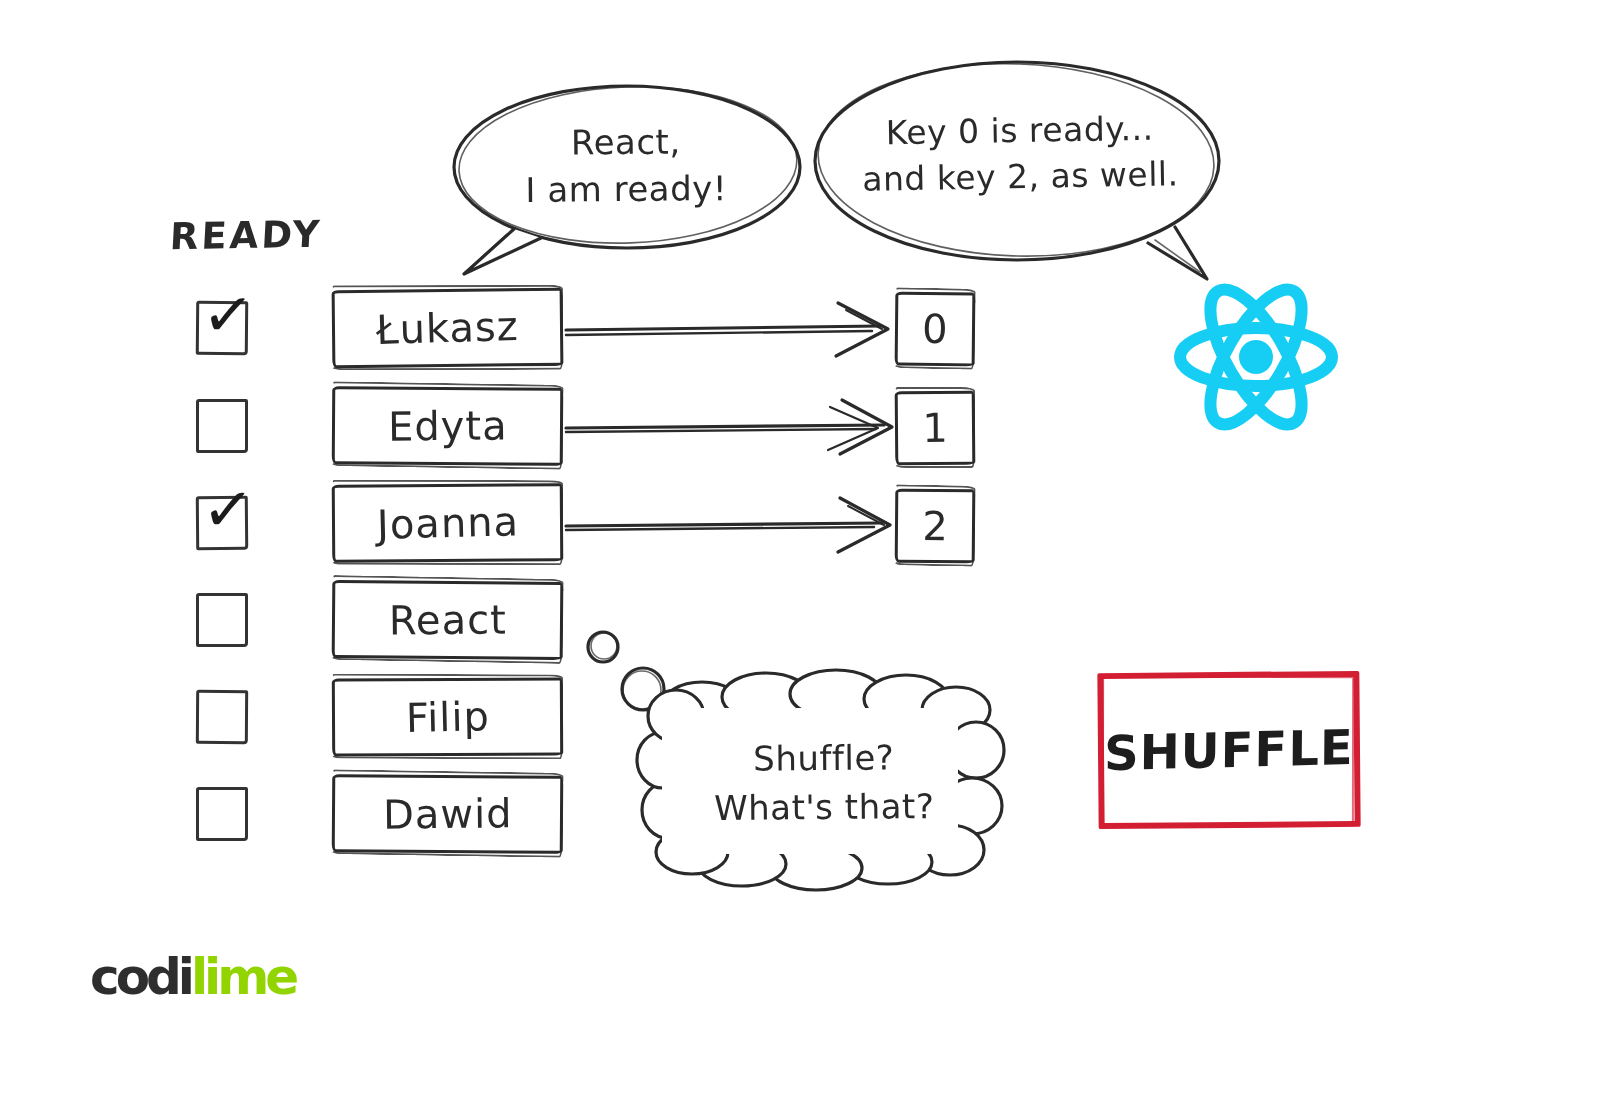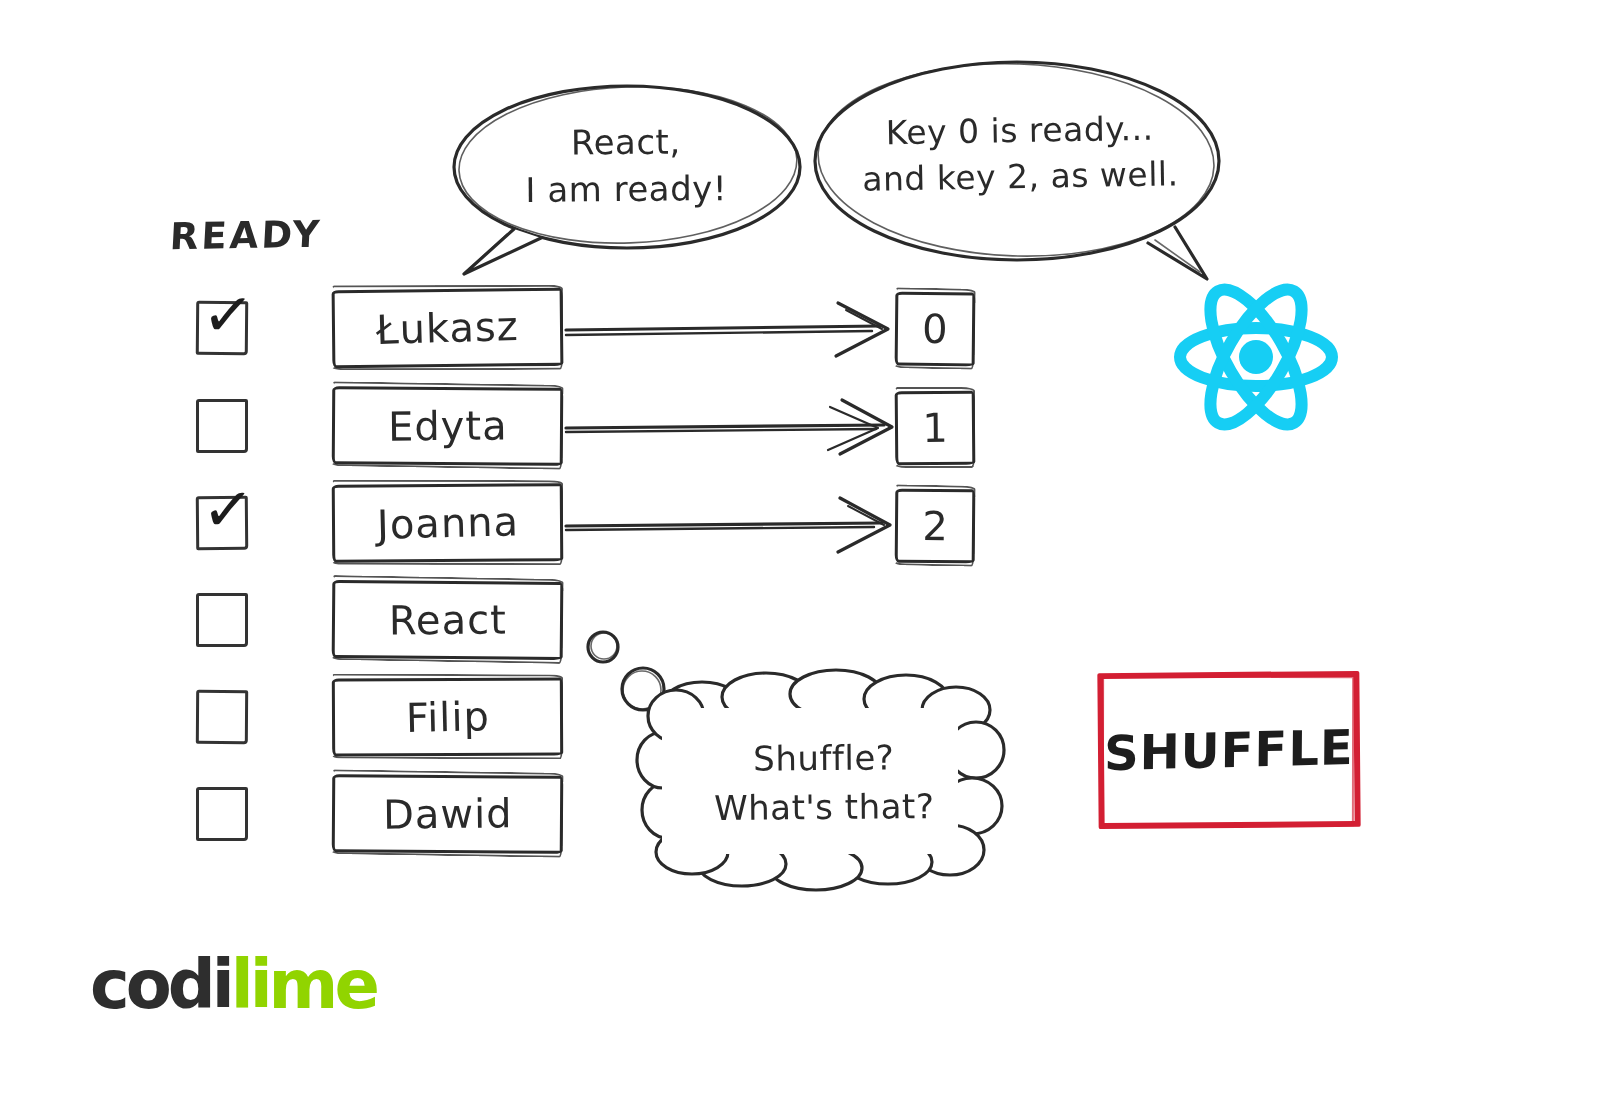--- a/index.html
+++ b/index.html
@@ -110,21 +110,21 @@
     transform:rotate(0.6deg);pointer-events:none;
   }
   .shuffle-label{
     font-size:48px;font-weight:bold;letter-spacing:1px;color:#1d1d1d;
     transform:rotate(-1deg) skewX(-2deg);
   }
 
   
   .codilime-logo{
     left:90px;top:952px;
-    font-size:67px;font-weight:bold;letter-spacing:-4px;
+    font-size:50px;font-weight:bold;letter-spacing:-4px;
     line-height:1;
   }
   .codilime-logo .part1{color:var(--codi);}
   .codilime-logo .part2{color:var(--lime);}
 </style>
 </head>
 <body>
 
 <div class="canvas">
 

